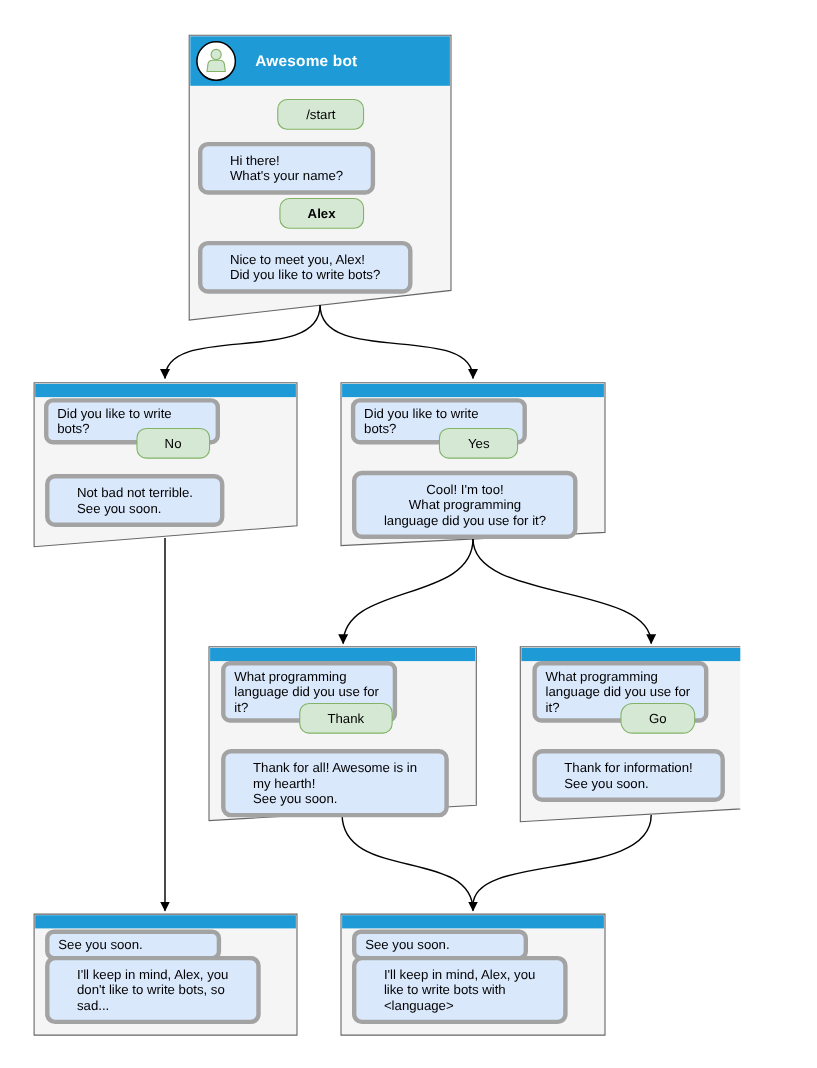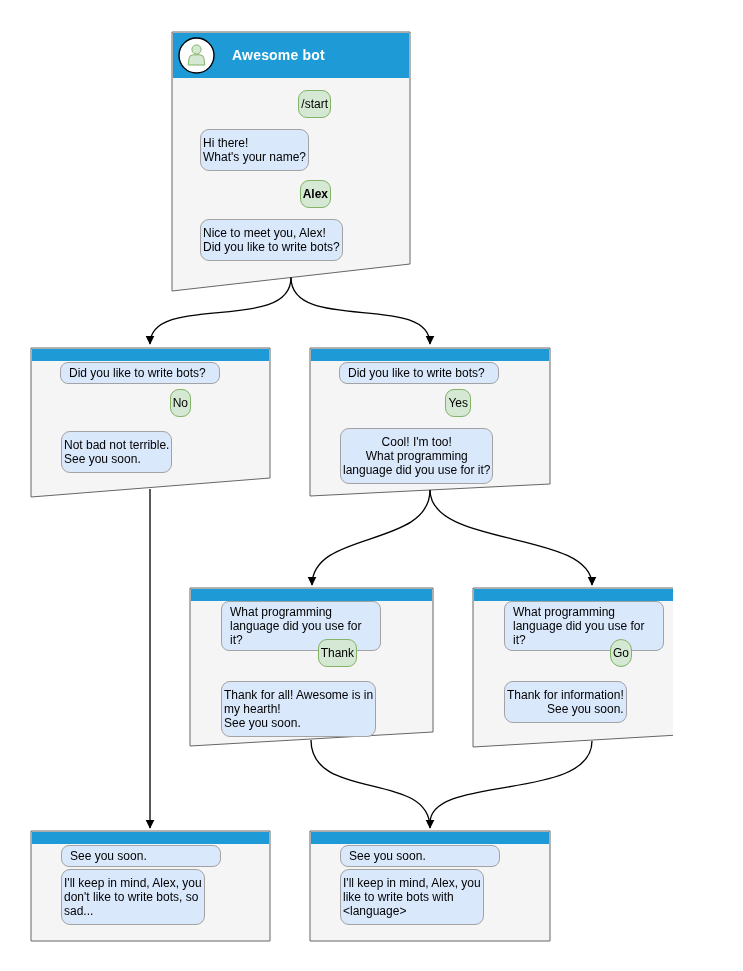--- a/index.html
+++ b/index.html
@@ -9,22 +9,22 @@
 
   .titlebar{position:absolute;background:#1E9BD7;z-index:1;}
   .root-hdr{left:173px;top:33px;width:236px;height:45px;}
   .strip{height:12px;}
 
   .avatar{position:absolute;left:5px;top:4px;}
   .win-title{position:absolute;left:59px;top:14px;color:#ffffff;
              font-size:14px;font-weight:bold;letter-spacing:.2px;}
 
   .bubble{position:absolute;z-index:2;font-size:12px;line-height:14px;color:#000;
-          border-radius:9px;padding:6px 2px;white-space:pre-line;}
-  .bot{background:#DAE8FC;border:1px solid #a3a3a3;margin-left:20px;}
+          border-radius:9px;padding:6px 25px;white-space:pre-line;}
+  .bot{background:#DAE8FC;border:4px solid #a3a3a3;}
   .user{background:#D5E8D4;border:1px solid #82B366;}
   .q{padding:3px 8px;border-radius:8px;width:160px;box-sizing:border-box;}
 </style>
 </head>
 <body>
 
 <div class="canvas">
 
   <svg class="layer" width="743" height="971" viewBox="0 0 743 971">
     <defs>
@@ -88,21 +88,21 @@
 language did you use for it?</div>
   <div class="bubble user" style="right:316px;top:639px;">Thank</div>
   <div class="bubble bot" style="left:201px;top:681px;">Thank for all! Awesome is in
 my hearth!
 See you soon.</div>
 
   <div class="titlebar strip" style="left:474px;top:589px;width:238px;"></div>
   <div class="bubble bot q" style="left:484px;top:601px;">What programming
 language did you use for it?</div>
   <div class="bubble user" style="right:41px;top:639px;border-radius:11px;">Go</div>
-  <div class="bubble bot" style="left:484px;top:681px;text-align:right;">Thank for information!
+  <div class="bubble bot" style="left:484px;top:681px;">Thank for information!
 See you soon.</div>
 
   <div class="titlebar strip" style="left:32px;top:832px;width:237px;"></div>
   <div class="bubble bot q" style="left:41px;top:845px;">See you soon.</div>
   <div class="bubble bot" style="left:41px;top:869px;">I'll keep in mind, Alex, you
 don't like to write bots, so
 sad...</div>
 
   <div class="titlebar strip" style="left:311px;top:832px;width:238px;"></div>
   <div class="bubble bot q" style="left:320px;top:845px;">See you soon.</div>

